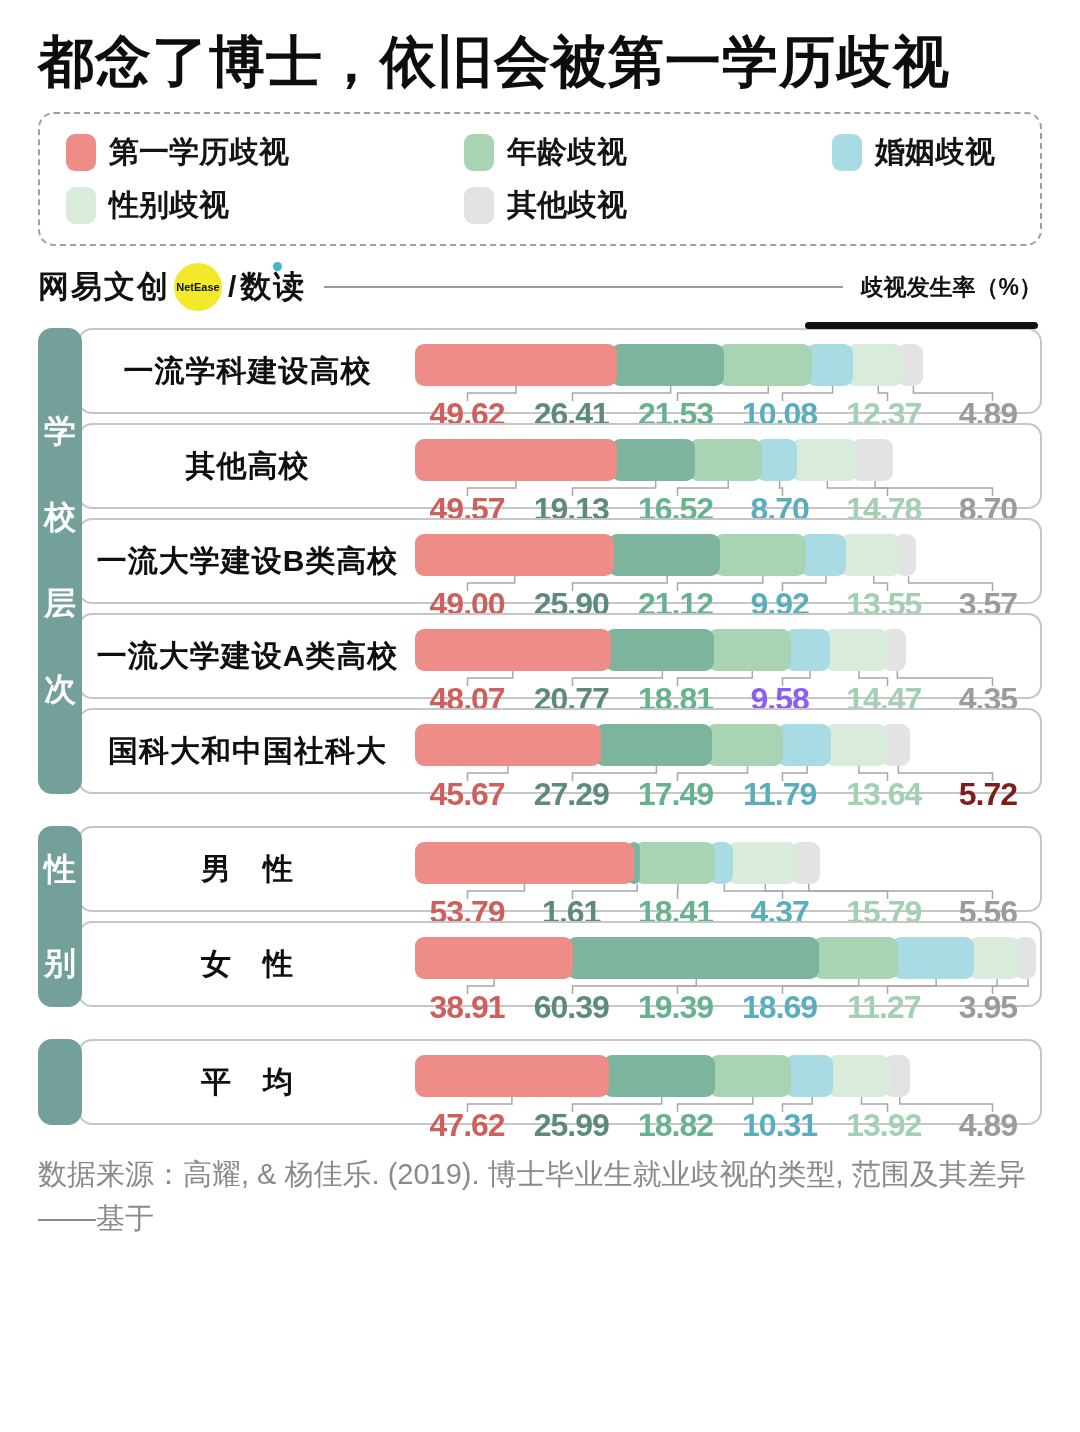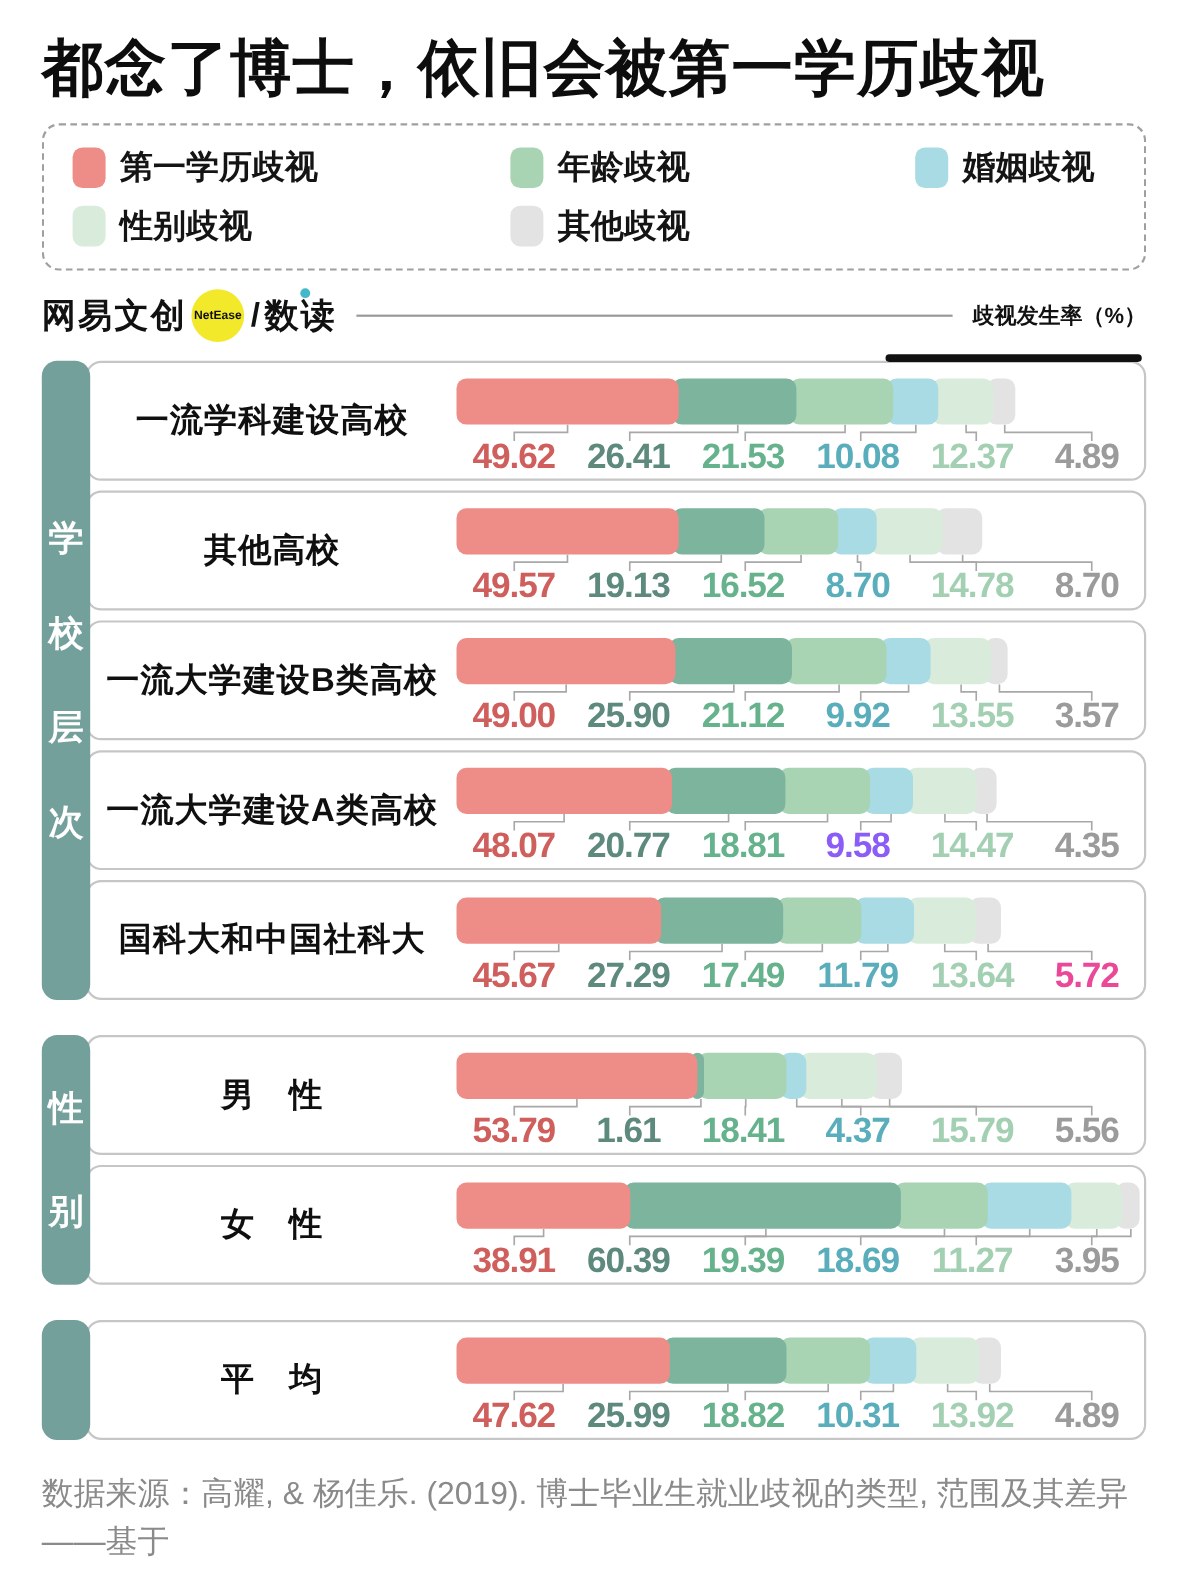--- a/index.html
+++ b/index.html
@@ -14,33 +14,33 @@
   .legend-swatch{width:30px;height:37px;border-radius:9px;flex:0 0 auto;}
 
   .logo-row{margin-top:16px;height:50px;display:flex;align-items:center;}
   .brand{font-size:31px;font-weight:800;letter-spacing:2px;}
   .badge{width:48px;height:48px;border-radius:50%;background:#f3e92b;display:flex;align-items:center;justify-content:center;
     font-size:11px;font-weight:700;color:#111;margin:0 2px 0 4px;}
   .sep{font-size:30px;font-weight:700;margin:0 4px;}
   .sub{font-size:31px;font-weight:800;letter-spacing:2px;position:relative;}
   .sub .dot{position:absolute;right:24px;top:-4px;width:9px;height:9px;border-radius:50%;background:#44b8c8;}
   .rule{flex:1;border-top:2px solid #9a9a9a;margin:0 18px;height:0;}
-  .axis-label{font-size:20px;font-weight:800;white-space:nowrap;}
+  .axis-label{font-size:23px;font-weight:800;white-space:nowrap;}
 
   .chart{margin-top:16px;position:relative;}
   .axis-underline{position:absolute;top:-6px;right:4px;width:233px;height:7px;background:#111;border-radius:4px;z-index:6;}
 
   .group{position:relative;}
   .group + .group{margin-top:32px;}
   .strip{position:absolute;left:0;top:0;bottom:0;width:44px;border-radius:14px;
     display:flex;flex-direction:column;align-items:center;justify-content:center;gap:42px;
     color:#fff;font-size:32px;font-weight:700;z-index:2;}
   .strip.gap2{gap:50px;}
   .rows{display:flex;flex-direction:column;gap:9px;}
-  .card{margin-left:40px;height:109px;background:#fff;border:2px solid #c6c6c6;border-radius:14px;
+  .card{margin-left:40px;height:86px;background:#fff;border:2px solid #c6c6c6;border-radius:14px;
     box-sizing:border-box;display:flex;position:relative;z-index:1;}
   .row-label{width:335px;display:flex;align-items:center;justify-content:center;
     font-size:30px;font-weight:800;color:#0f0f0f;letter-spacing:1px;}
   .chart-area{position:relative;flex:1;}
   .bar{position:absolute;left:0;top:14px;height:42px;display:flex;}
   .seg{height:42px;border-radius:9px;box-sizing:border-box;}
   .connectors{position:absolute;left:0;top:56px;}
   .values{position:absolute;left:0;top:66px;right:0;display:flex;}
   .val{width:105px;text-align:center;font-size:32px;font-weight:700;letter-spacing:-1px;}
 
@@ -229,21 +229,21 @@
                 <polyline points="392.12415000000004,0 392.12415000000004,7 367.5,7 367.5,15" fill="none" stroke="#a8a8a8" stroke-width="1.5"></polyline>
                 <polyline points="443.87420000000003,0 443.87420000000003,7 472.5,7 472.5,15" fill="none" stroke="#a8a8a8" stroke-width="1.5"></polyline>
                 <polyline points="483.27180000000004,0 483.27180000000004,7 577.5,7 577.5,15" fill="none" stroke="#a8a8a8" stroke-width="1.5"></polyline>
               </svg>
               <div class="values">
                 <span class="val" style="color: rgb(207, 95, 92);">45.67</span>
                 <span class="val" style="color: rgb(93, 138, 125);">27.29</span>
                 <span class="val" style="color: rgb(102, 178, 141);">17.49</span>
                 <span class="val" style="color: rgb(90, 174, 188);">11.79</span>
                 <span class="val" style="color: rgb(163, 207, 178);">13.64</span>
-                <span class="val" style="color: #ec4899;">5.72</span>
+                <span class="val" style="color: #7f1d1d;">5.72</span>
               </div>
             </div>
           </div>
         </div>
       </div>
       <div class="group">
         <div class="strip gap2" style="background: rgb(116, 160, 155);">
           <span>性</span>
           <span>别</span>
         </div>

